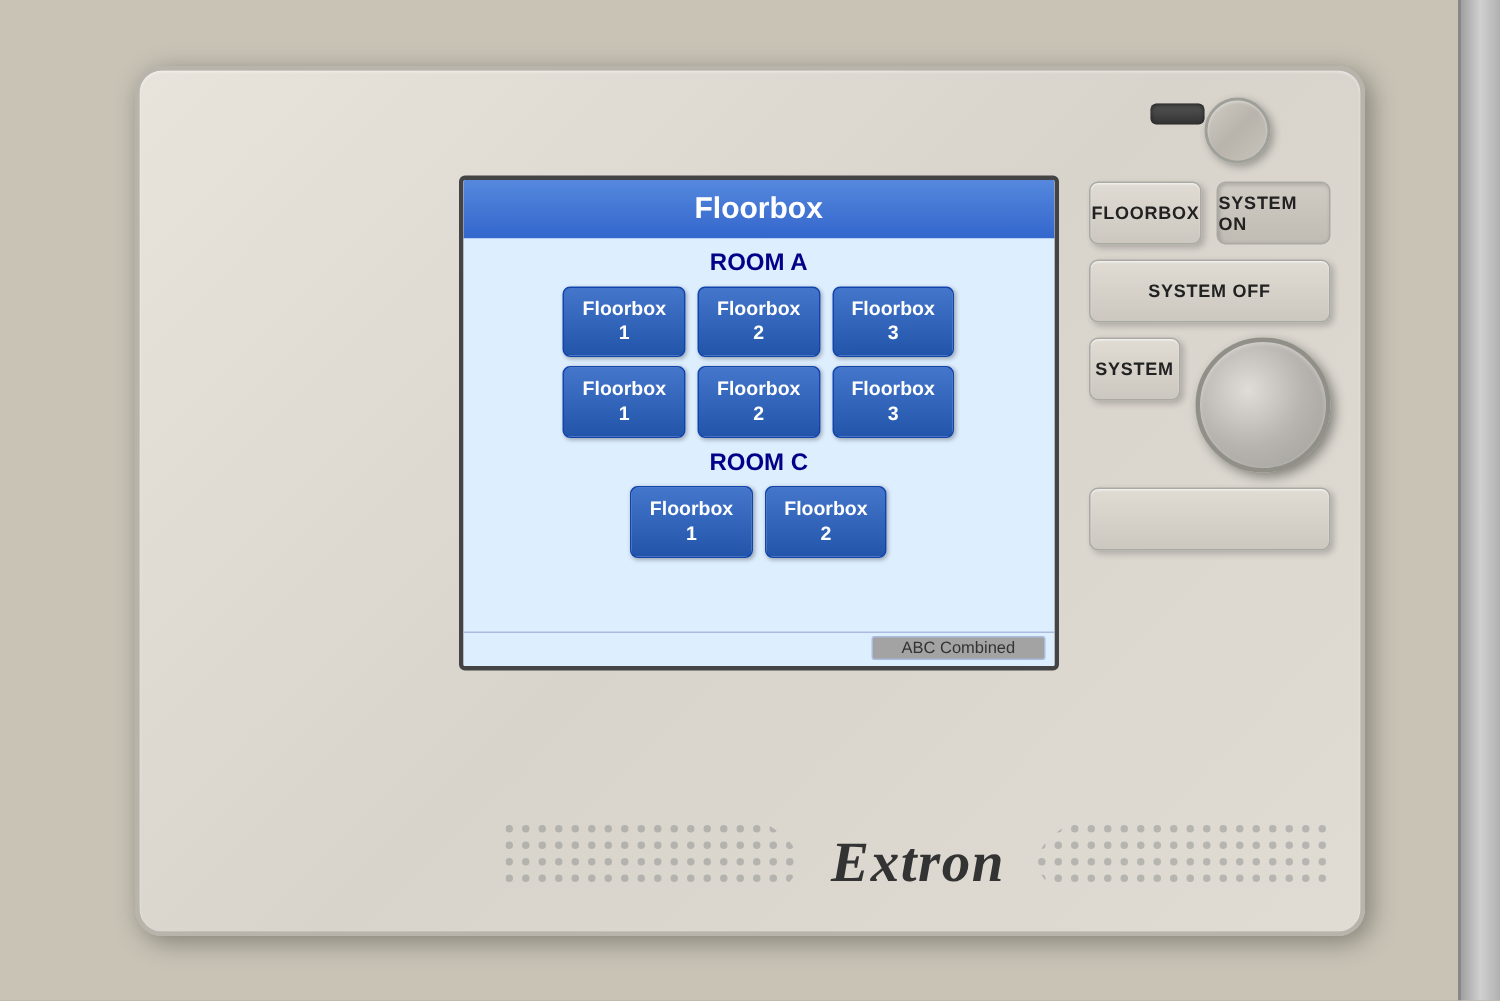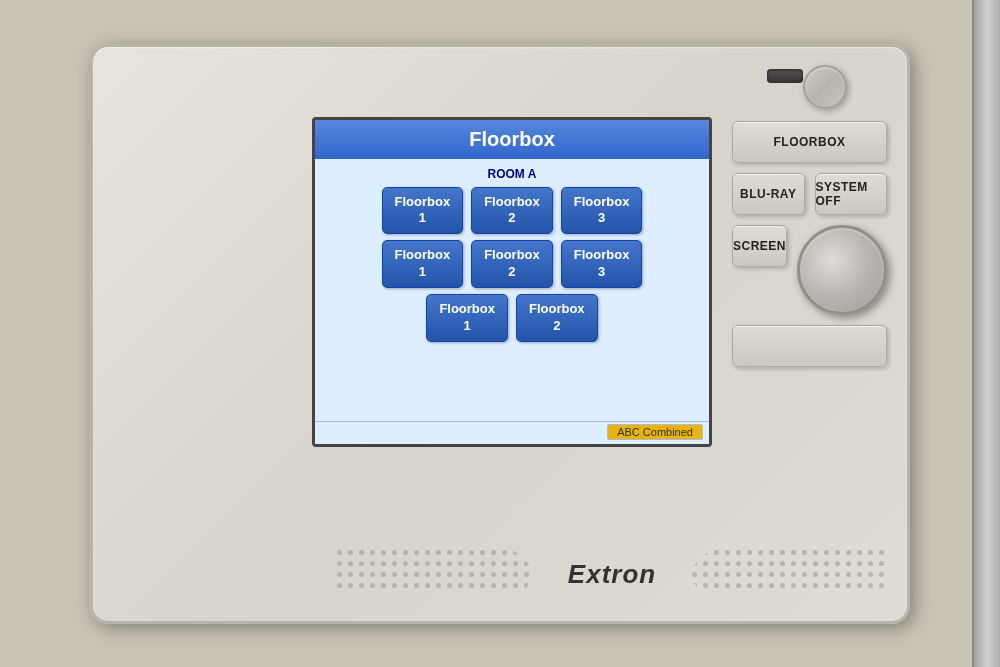--- a/index.html
+++ b/index.html
@@ -120,21 +120,21 @@
       background: #ddeeff;
       padding: 6px 10px;
       display: flex;
       flex-direction: column;
       gap: 4px;
     }
 
     .room-label {
       text-align: center;
       font-weight: bold;
-      font-size: 12px;
+      font-size: 16px;
       color: #000088;
       margin-top: 2px;
       margin-bottom: 2px;
     }
 
     .floorbox-row {
       display: flex;
       gap: 8px;
       justify-content: center;
       margin-bottom: 2px;
@@ -157,25 +157,25 @@
 
     .screen-footer {
       background: #ddeeff;
       display: flex;
       justify-content: flex-end;
       padding: 2px 6px 4px 6px;
       border-top: 1px solid #aabbdd;
     }
 
     .abc-badge {
-      background: #eab308;
+      background: #a3a3a3;
       border: 1px solid #aabbdd;
       font-size: 11px;
       color: #333;
-      padding: 1px 9px;
+      padding: 1px 19px;
       border-radius: 2px;
     }
 
     
     .button-panel {
       flex: 1;
       display: flex;
       flex-direction: column;
       gap: 10px;
       padding-top: 4px;
@@ -264,25 +264,25 @@
       clip-path: ellipse(80% 100% at 20% 50%);
     }
 
     .grille-right {
       clip-path: ellipse(80% 100% at 80% 50%);
     }
 
     .brand-label {
       flex: 0 0 160px;
       text-align: center;
-      font-size: 26px;
+      font-size: 38px;
       font-weight: bold;
       font-style: italic;
       color: #333;
-      font-family: Liberation Sans, sans-serif;
+      font-family: Liberation Serif, serif;
       letter-spacing: 1px;
     }
   </style>
 </head>
 <body>
 
 <div class="wall">
 
   <div class="panel">
 
@@ -308,46 +308,47 @@
               <div class="floorbox-btn">Floorbox<br>2</div>
               <div class="floorbox-btn">Floorbox<br>3</div>
             </div>
 
             <div class="floorbox-row">
               <div class="floorbox-btn">Floorbox<br>1</div>
               <div class="floorbox-btn">Floorbox<br>2</div>
               <div class="floorbox-btn">Floorbox<br>3</div>
             </div>
 
+            <div class="room-label">ROOM C</div>
             <div class="floorbox-row">
               <div class="floorbox-btn">Floorbox<br>1</div>
               <div class="floorbox-btn">Floorbox<br>2</div>
             </div>
 
           </div>
           <div class="screen-footer">
             <span class="abc-badge">ABC Combined</span>
           </div>
         </div>
       </div>
 
       <div class="button-panel">
 
         <div class="btn-row">
           <div class="ctrl-btn">FLOORBOX</div>
+          <div class="ctrl-btn active">SYSTEM ON</div>
         </div>
 
         <div class="btn-row">
-          <div class="ctrl-btn">BLU-RAY</div>
           <div class="ctrl-btn">SYSTEM OFF</div>
         </div>
 
 
         <div class="btn-row">
-          <div class="ctrl-btn">SCREEN</div>
+          <div class="ctrl-btn">SYSTEM</div>
           <div class="volume-knob"></div>
         </div>
 
         <div class="btn-row">
           <div class="blank-btn"></div>
         </div>
 
       </div>
 
     </div>

